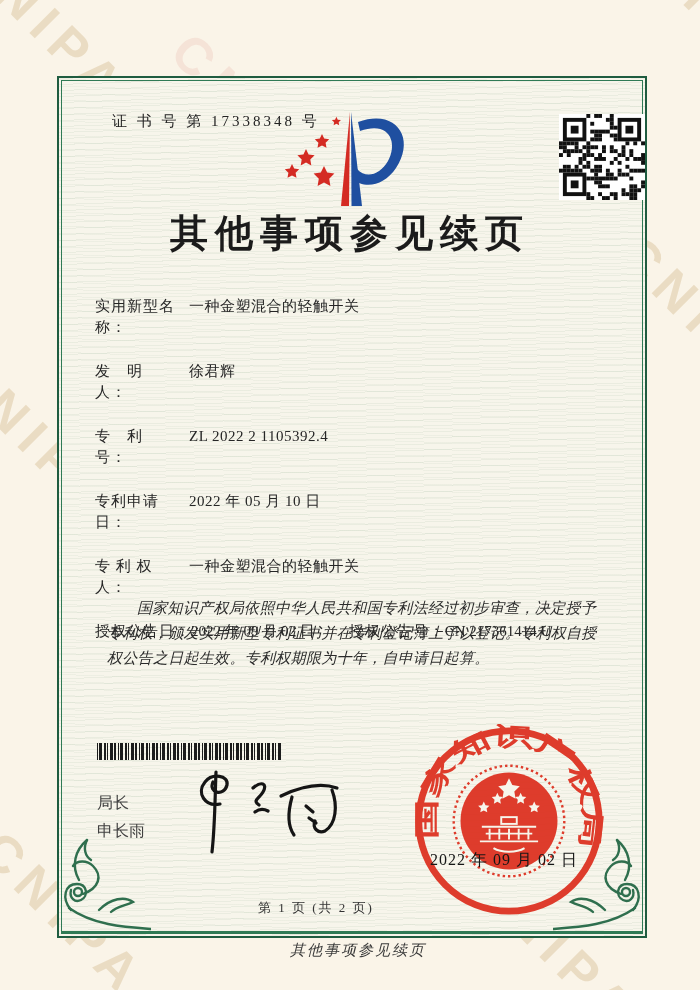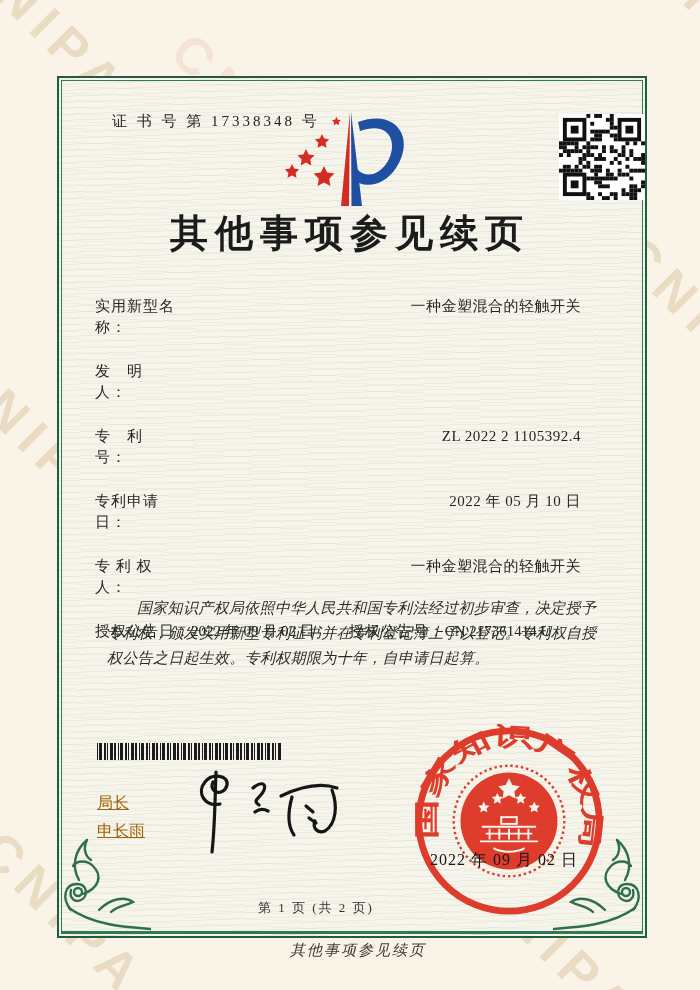--- a/index.html
+++ b/index.html
@@ -41,36 +41,36 @@
   .logo{position:absolute;left:282px;top:104px;width:136px;height:104px;}
   .qr{position:absolute;left:559px;top:114px;width:86px;height:86px;
       background:#fff;padding:0;}
   .title{position:absolute;left:57px;top:208px;width:586px;text-align:center;
          font-size:38px;font-weight:bold;letter-spacing:7px;color:#1b1b1b;}
 
   
   .fields{position:absolute;left:95px;top:288px;width:520px;font-size:15px;color:#262626;margin-top:8px;}
   .row{display:flex;margin-bottom:23px;line-height:21px;}
   .row .lbl{flex:0 0 94px;letter-spacing:1px;}
-  .row .val{flex:0 0 392px;letter-spacing:0.5px;text-align:right;}
+  .row .val{flex:0 0 392px;letter-spacing:0.5px;}
   .row-grant{display:flex;margin-top:1px;line-height:21px;}
   .row-grant .pair{display:flex;}
   .row-grant .pair+.pair{margin-left:34px;}
   .row-grant .lbl{letter-spacing:1px;}
 
   
   .paras{position:absolute;left:95px;top:584px;width:516px;
          font-size:15px;line-height:25px;font-style:italic;color:#2b2b2b;}
   .paras p{margin:12px;text-indent:2em;letter-spacing:0.3px;font-family:Liberation Serif, serif;}
 
   
   .barcode{position:absolute;left:97px;top:743px;width:185px;height:17px;}
   .commissioner{position:absolute;left:97px;top:789px;
         font-family:"Liberation Sans","DejaVu Sans",sans-serif;
-        font-size:16px;line-height:28px;color:#a16207;text-decoration:underline;}
+        font-size:16px;line-height:28px;color:#404040;}
   .signature{position:absolute;left:175px;top:766px;width:185px;height:95px;}
 
   
   .seal{position:absolute;left:412px;top:724px;width:194px;height:194px;opacity:0.93;}
   .seal-date{position:absolute;left:430px;top:850px;width:175px;
         font-size:16px;letter-spacing:1px;color:#161616;white-space:nowrap;}
 
   
   .page-indicator{position:absolute;left:57px;top:899px;width:518px;
         text-align:center;font-size:13px;color:#333;letter-spacing:2px;}
@@ -301,20 +301,21 @@
 
   <div class="title">其他事项参见续页</div>
 
   <div class="fields">
     <div class="row">
       <span class="lbl">实用新型名称：</span>
       <span class="val">一种金塑混合的轻触开关</span>
     </div>
     <div class="row">
       <span class="lbl">发　明　人：</span>
+      <span class="val">徐君辉</span>
     </div>
     <div class="row">
       <span class="lbl">专　利　号：</span>
       <span class="val">ZL 2022 2 1105392.4</span>
     </div>
     <div class="row">
       <span class="lbl">专利申请日：</span>
       <span class="val">2022 年 05 月 10 日</span>
     </div>
     <div class="row">

